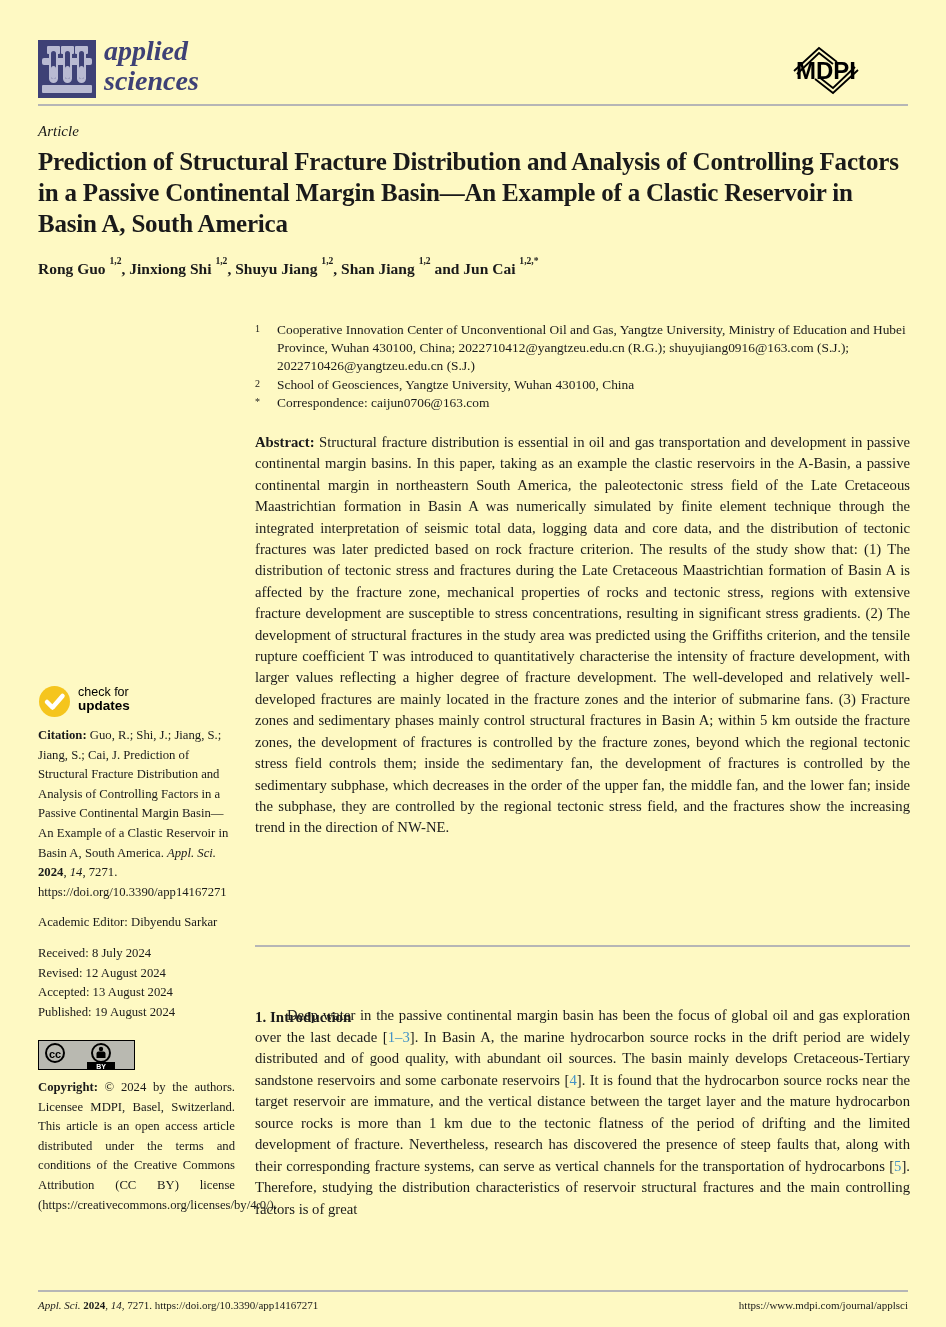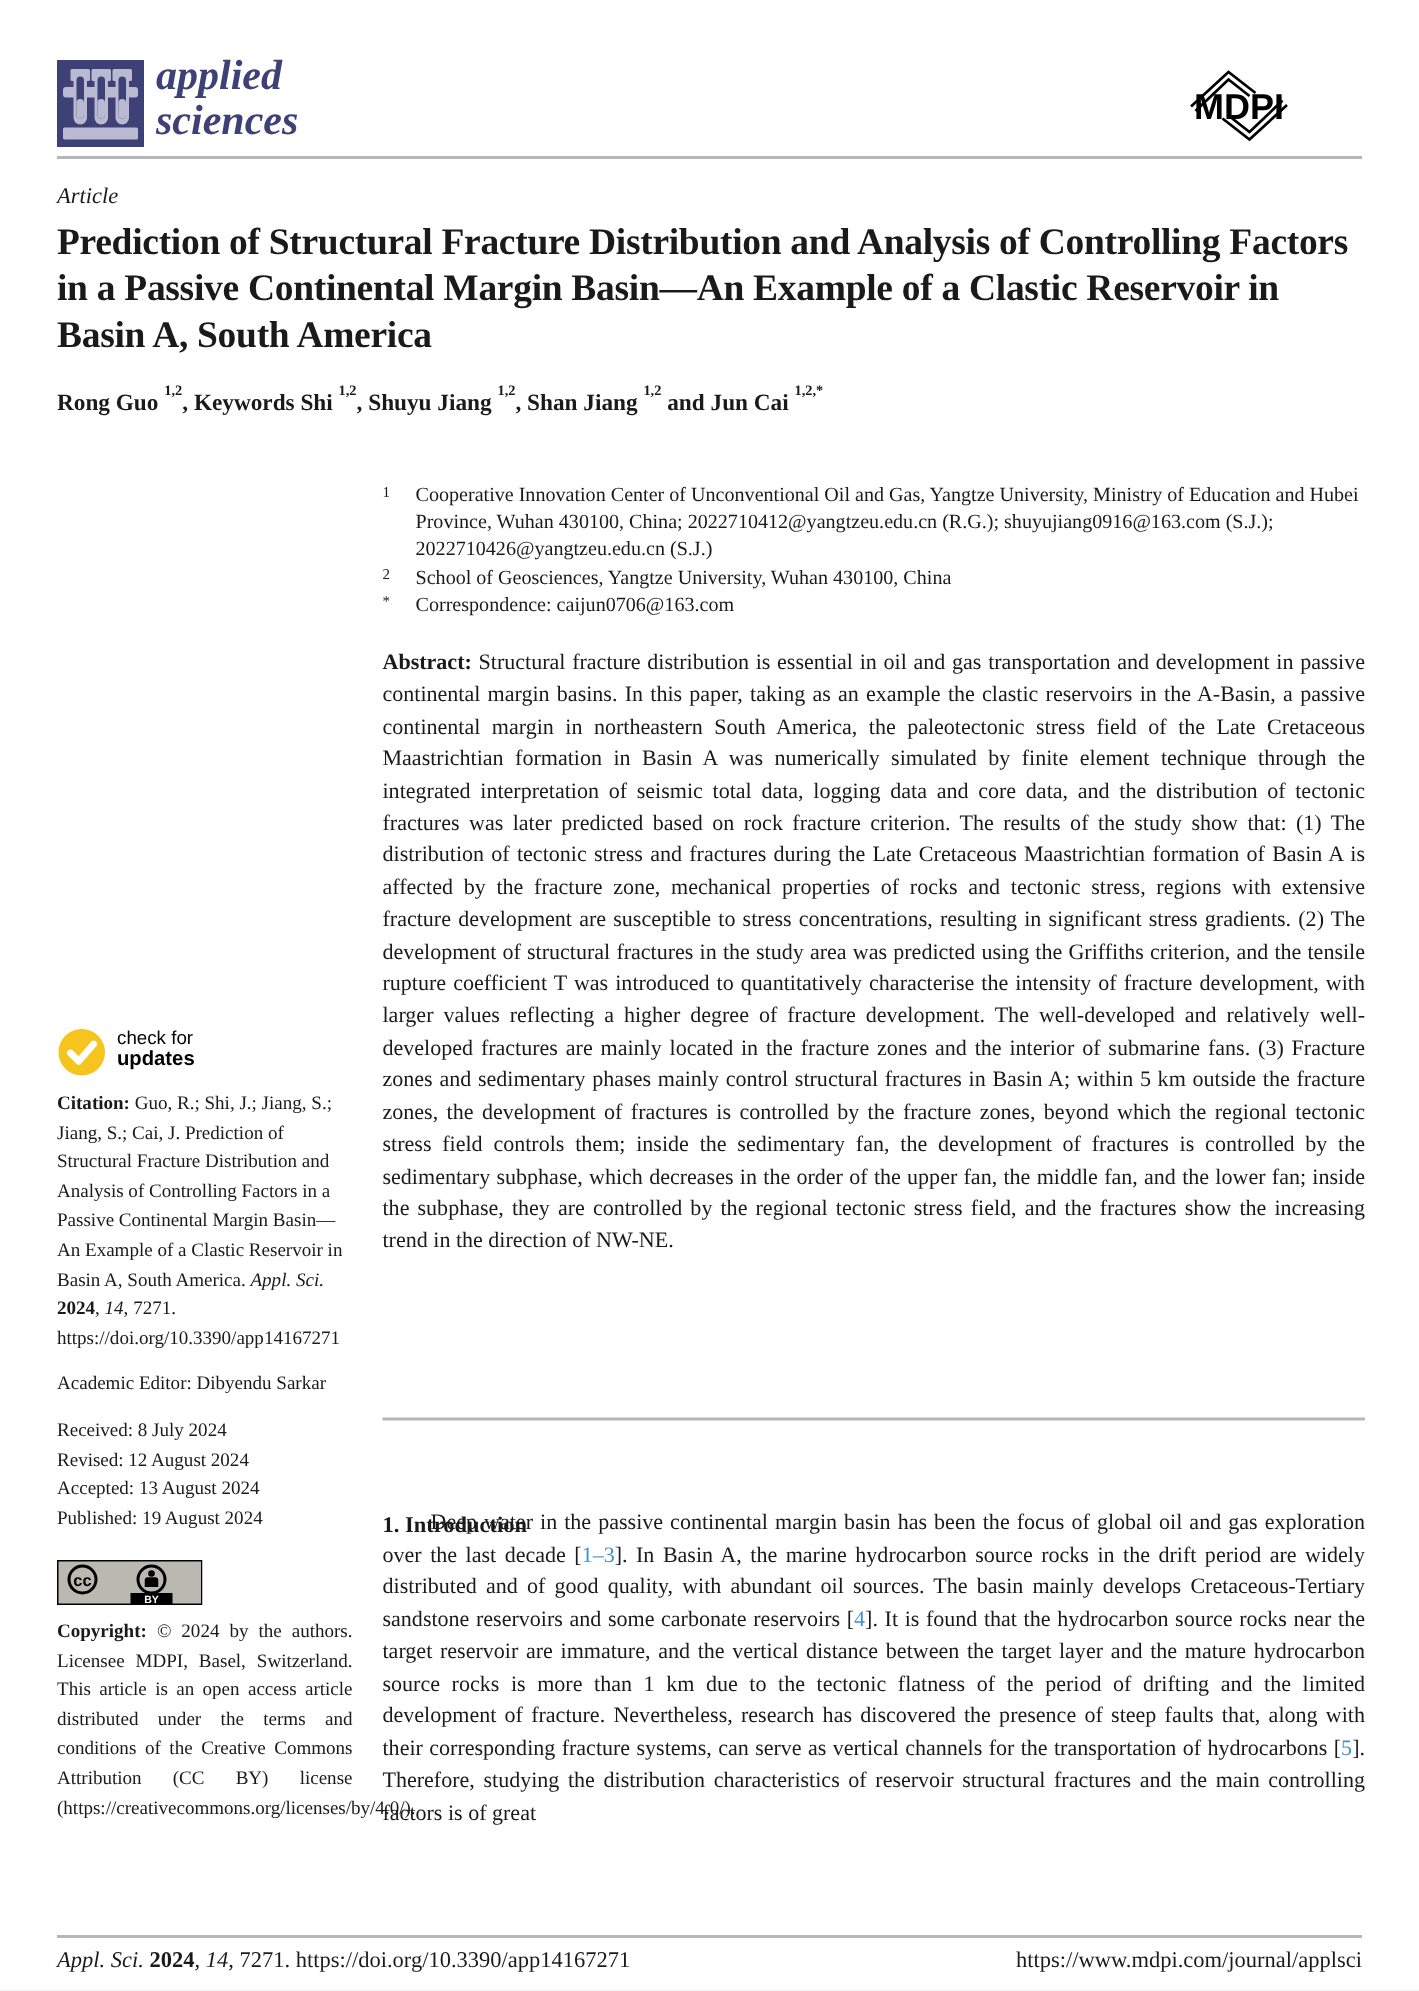--- a/index.html
+++ b/index.html
@@ -1,21 +1,21 @@
 <!DOCTYPE html>
 <html><head>
 <meta charset="utf-8">
 <style>
   * { margin:0; padding:0; box-sizing:border-box; }
   html,body { background:#e8e8e8; }
   .page {
     position:relative;
     width:946px; height:1327px;
     margin:0 auto;
-    background:#ffffff;
+    background:#fef9c3;
     font-family:"Liberation Serif", serif;
     color:#1a1a1a;
     overflow:hidden;
   }
   
   .as-logo-icon { position:absolute; left:38px; top:40px; width:58px; height:58px; }
   .as-logo-text {
     position:absolute; left:104px; top:36px;
     font-style:italic; font-weight:bold;
     font-size:28px; line-height:30px;
@@ -74,21 +74,21 @@
 
   .seg-b { font-weight:bold; }
   .seg-i { font-style:italic; }
   .seg-link { color:#4292c6; cursor:pointer; }
 
   
   .footer-rule { position:absolute; left:38px; top:1290px; width:870px; height:2px; background:#b6b6b6; }
   .footer {
     position:absolute; left:38px; top:1299px; width:870px;
     display:flex; justify-content:space-between;
-    font-size:15px;
+    font-size:11px;
   }
 </style>
 </head>
 <body>
 
 <div class="page">
 
   <div class="as-logo-icon">
     <svg width="58" height="58" viewBox="0 0 58 58">
       <rect x="0" y="0" width="58" height="58" fill="#3e4176"></rect>
@@ -126,21 +126,21 @@
         <path d="M71,28 L46,51 L28,37"></path>
         <path d="M68,25 L46,46 L32,35"></path>
       </g>
       <text x="39" y="37" text-anchor="middle" font-family="Liberation Sans, sans-serif" font-weight="bold" font-size="24" fill="#000">MDPI</text>
     </svg>
   </div>
   <div class="header-rule"></div>
 
   <div class="article-type">Article</div>
   <h1 class="title">Prediction of Structural Fracture Distribution and Analysis of Controlling Factors in a Passive Continental Margin Basin—An Example of a Clastic Reservoir in Basin A, South America</h1>
-  <div class="authors"><span>Rong Guo </span><sup>1,2</sup><span>, Keywords Shi </span><sup>1,2</sup><span>, Shuyu Jiang </span><sup>1,2</sup><span>, Shan Jiang </span><sup>1,2</sup><span> and Jun Cai </span><sup>1,2,*</sup></div>
+  <div class="authors"><span>Rong Guo </span><sup>1,2</sup><span>, Jinxiong Shi </span><sup>1,2</sup><span>, Shuyu Jiang </span><sup>1,2</sup><span>, Shan Jiang </span><sup>1,2</sup><span> and Jun Cai </span><sup>1,2,*</sup></div>
 
   <div class="affiliations">
     <div class="aff-row">
       <span class="aff-marker">1</span>
       <div class="aff-text">Cooperative Innovation Center of Unconventional Oil and Gas, Yangtze University, Ministry of Education and Hubei Province, Wuhan 430100, China; 2022710412@yangtzeu.edu.cn (R.G.); shuyujiang0916@163.com (S.J.); 2022710426@yangtzeu.edu.cn (S.J.)</div>
     </div>
     <div class="aff-row">
       <span class="aff-marker">2</span>
       <div class="aff-text">School of Geosciences, Yangtze University, Wuhan 430100, China</div>
     </div>

